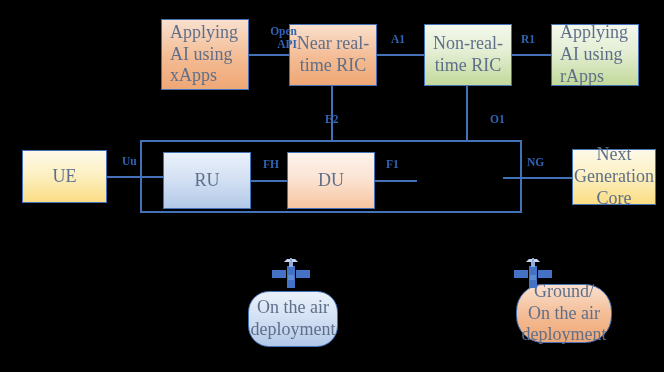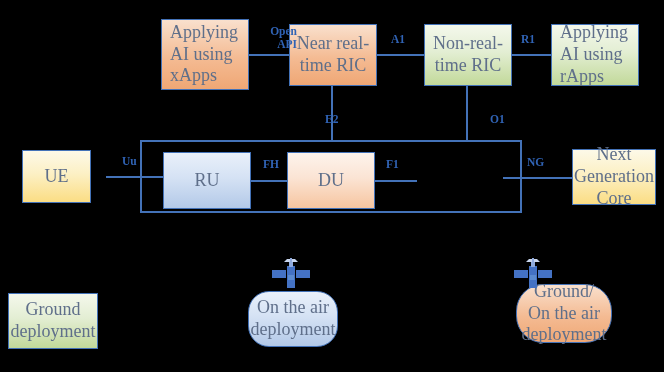--- a/index.html
+++ b/index.html
@@ -91,21 +91,21 @@
   <div class="lbl" style="left:521px;top:33px;">R1</div>
 
   <div class="outer-rect" style="left:140px;top:140px;width:382px;height:73px;"></div>
 
   <div class="line lv" style="left:331px;top:86px;height:55px;"></div>
   <div class="lbl" style="left:325px;top:113px;">E2</div>
 
   <div class="line lv" style="left:466px;top:86px;height:55px;"></div>
   <div class="lbl" style="left:490px;top:113px;">O1</div>
 
-  <div class="box g-yellow" style="left:22px;top:150px;width:69px;height:53px;">
+  <div class="box g-yellow" style="left:22px;top:150px;width:85px;height:53px;">
     <span>UE</span>
   </div>
 
   <div class="box g-blue" style="left:163px;top:152px;width:88px;height:57px;">
     <span>RU</span>
   </div>
 
   <div class="box g-orange" style="left:287px;top:152px;width:88px;height:57px;">
     <span>DU</span>
   </div>
@@ -120,23 +120,20 @@
 
   <div class="line lh" style="left:250px;top:180px;width:38px;"></div>
   <div class="lbl" style="left:263px;top:158px;">FH</div>
 
   <div class="line lh" style="left:374px;top:180px;width:43px;"></div>
   <div class="lbl" style="left:386px;top:158px;">F1</div>
 
   <div class="line lh" style="left:503px;top:177px;width:70px;"></div>
   <div class="lbl" style="left:527px;top:156px;">NG</div>
 
-  <div class="box g-green" style="left:8px;top:293px;width:90px;height:56px;">
-    <span>Ground deployment</span>
-  </div>
 
   <svg class="sat" style="left:270px;top:258px;" width="42" height="30" viewBox="0 0 42 30">
     <rect x="17" y="8" width="8" height="22" fill="#4472c4"></rect>
     <rect x="2" y="12" width="14" height="8" fill="#4472c4"></rect>
     <rect x="26" y="12" width="14" height="8" fill="#4472c4"></rect>
     <rect x="19" y="4" width="4" height="5" fill="#8faadc"></rect>
     <path d="M14 4 L28 4 L25 1 L17 1 Z" fill="#c8d5ee"></path>
     <rect x="20" y="0" width="2" height="4" fill="#8faadc"></rect>
     <rect x="18" y="17" width="6" height="5" fill="#5b8bd0"></rect>
   </svg>

